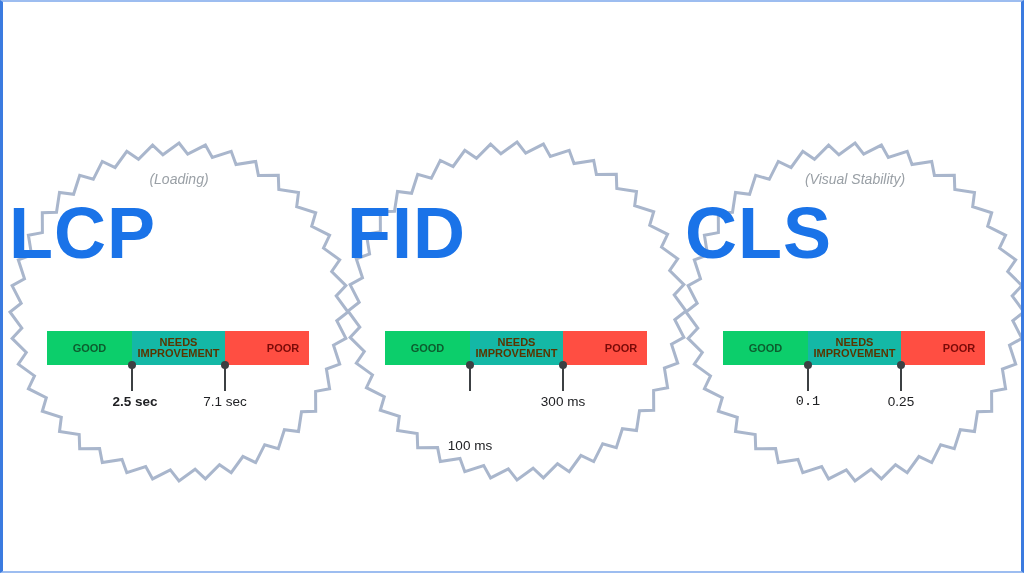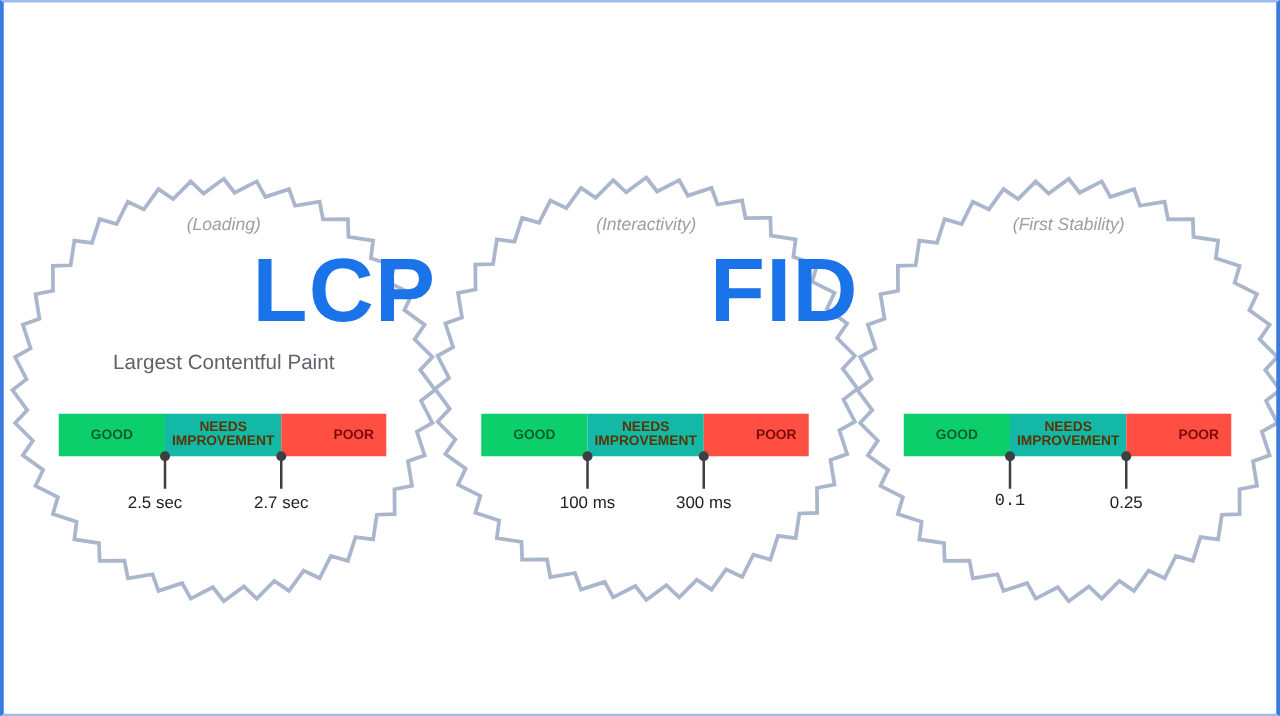--- a/index.html
+++ b/index.html
@@ -31,21 +31,21 @@
       position: absolute; left: 0; right: 0;
       top: 29px;
       text-align: center;
       font-style: italic;
       font-size: 14px;
       color: #9aa0a6;
     }
     .acronym {
       position: absolute; left: 0; right: 0;
       top: 46px;
-      text-align: right;
+      text-align: left;
       font-size: 72px;
       font-weight: bold;
       color: #1a73e8;
       letter-spacing: 1px;
       line-height: 90px;
     }
     .fullname {
       position: absolute; left: 0; right: 0;
       top: 139px;
       text-align: center;
@@ -99,64 +99,63 @@
 
 <svg class="outlines" viewBox="0 0 1024 573" xmlns="http://www.w3.org/2000/svg">
   <path id="outline-0" fill="none" stroke="#a9b6cc" stroke-width="3" stroke-linejoin="miter" d="M179.0,143.0 L187.7,154.2 L205.4,145.1 L212.3,157.5 L231.2,151.3 L236.0,164.6 L255.7,161.4 L258.4,175.4 L278.3,175.3 L278.8,189.5 L298.5,192.5 L296.7,206.6 L315.7,212.7 L311.7,226.3 L329.6,235.3 L323.5,248.1 L339.7,259.8 L331.7,271.5 L345.9,285.6 L336.2,295.9 L348.0,312.0 L336.8,320.7 L345.9,338.4 L333.5,345.3 L339.7,364.2 L326.4,369.0 L329.6,388.7 L315.6,391.4 L315.7,411.3 L301.5,411.8 L298.5,431.5 L284.4,429.7 L278.3,448.7 L264.7,444.7 L255.7,462.6 L242.9,456.5 L231.2,472.7 L219.5,464.7 L205.4,478.9 L195.1,469.2 L179.0,481.0 L170.3,469.8 L152.6,478.9 L145.7,466.5 L126.8,472.7 L122.0,459.4 L102.3,462.6 L99.6,448.6 L79.7,448.7 L79.2,434.5 L59.5,431.5 L61.3,417.4 L42.3,411.3 L46.3,397.7 L28.4,388.7 L34.5,375.9 L18.3,364.2 L26.3,352.5 L12.1,338.4 L21.8,328.1 L10.0,312.0 L21.2,303.3 L12.1,285.6 L24.5,278.7 L18.3,259.8 L31.6,255.0 L28.4,235.3 L42.4,232.6 L42.3,212.7 L56.5,212.2 L59.5,192.5 L73.6,194.3 L79.7,175.3 L93.3,179.3 L102.3,161.4 L115.1,167.5 L126.8,151.3 L138.5,159.3 L152.6,145.1 L162.9,154.8 Z"></path>
   <path id="outline-1" fill="none" stroke="#a9b6cc" stroke-width="3" stroke-linejoin="miter" d="M517.0,142.0 L525.7,153.2 L543.4,144.1 L550.3,156.5 L569.2,150.3 L574.0,163.6 L593.7,160.4 L596.4,174.4 L616.3,174.3 L616.8,188.5 L636.5,191.5 L634.7,205.6 L653.7,211.7 L649.7,225.3 L667.6,234.3 L661.5,247.1 L677.7,258.8 L669.7,270.5 L683.9,284.6 L674.2,294.9 L686.0,311.0 L674.8,319.7 L683.9,337.4 L671.5,344.3 L677.7,363.2 L664.4,368.0 L667.6,387.7 L653.6,390.4 L653.7,410.3 L639.5,410.8 L636.5,430.5 L622.4,428.7 L616.3,447.7 L602.7,443.7 L593.7,461.6 L580.9,455.5 L569.2,471.7 L557.5,463.7 L543.4,477.9 L533.1,468.2 L517.0,480.0 L508.3,468.8 L490.6,477.9 L483.7,465.5 L464.8,471.7 L460.0,458.4 L440.3,461.6 L437.6,447.6 L417.7,447.7 L417.2,433.5 L397.5,430.5 L399.3,416.4 L380.3,410.3 L384.3,396.7 L366.4,387.7 L372.5,374.9 L356.3,363.2 L364.3,351.5 L350.1,337.4 L359.8,327.1 L348.0,311.0 L359.2,302.3 L350.1,284.6 L362.5,277.7 L356.3,258.8 L369.6,254.0 L366.4,234.3 L380.4,231.6 L380.3,211.7 L394.5,211.2 L397.5,191.5 L411.6,193.3 L417.7,174.3 L431.3,178.3 L440.3,160.4 L453.1,166.5 L464.8,150.3 L476.5,158.3 L490.6,144.1 L500.9,153.8 Z"></path>
   <path id="outline-2" fill="none" stroke="#a9b6cc" stroke-width="3" stroke-linejoin="miter" d="M855.0,143.0 L863.7,154.2 L881.4,145.1 L888.3,157.5 L907.2,151.3 L912.0,164.6 L931.7,161.4 L934.4,175.4 L954.3,175.3 L954.8,189.5 L974.5,192.5 L972.7,206.6 L991.7,212.7 L987.7,226.3 L1005.6,235.3 L999.5,248.1 L1015.7,259.8 L1007.7,271.5 L1021.9,285.6 L1012.2,295.9 L1024.0,312.0 L1012.8,320.7 L1021.9,338.4 L1009.5,345.3 L1015.7,364.2 L1002.4,369.0 L1005.6,388.7 L991.6,391.4 L991.7,411.3 L977.5,411.8 L974.5,431.5 L960.4,429.7 L954.3,448.7 L940.7,444.7 L931.7,462.6 L918.9,456.5 L907.2,472.7 L895.5,464.7 L881.4,478.9 L871.1,469.2 L855.0,481.0 L846.3,469.8 L828.6,478.9 L821.7,466.5 L802.8,472.7 L798.0,459.4 L778.3,462.6 L775.6,448.6 L755.7,448.7 L755.2,434.5 L735.5,431.5 L737.3,417.4 L718.3,411.3 L722.3,397.7 L704.4,388.7 L710.5,375.9 L694.3,364.2 L702.3,352.5 L688.1,338.4 L697.8,328.1 L686.0,312.0 L697.2,303.3 L688.1,285.6 L700.5,278.7 L694.3,259.8 L707.6,255.0 L704.4,235.3 L718.4,232.6 L718.3,212.7 L732.5,212.2 L735.5,192.5 L749.6,194.3 L755.7,175.3 L769.3,179.3 L778.3,161.4 L791.1,167.5 L802.8,151.3 L814.5,159.3 L828.6,145.1 L838.9,154.8 Z"></path>
 </svg>
 
 <div class="badge" style="left:9px; top:142px;">
   <div class="subtitle-top">(Loading)</div>
   <div class="acronym">LCP</div>
-  <div class="fullname">Largest Contentful Paint</div>
   <div class="bar">
     <div class="seg good">GOOD</div>
     <div class="seg ni">
       <div><span>NEEDS</span><br><span>IMPROVEMENT</span></div>
     </div>
     <div class="seg poor">POOR</div>
   </div>
   <div class="marker" style="left:123px;">
       <div class="stem"></div>
       <div class="dot"></div>
     </div>
   <div class="marker" style="left:216px;">
       <div class="stem"></div>
       <div class="dot"></div>
     </div>
-  <div class="threshold" style="left:115px;">2.5 sec</div>
-  <div class="threshold" style="left:216px;">2.7 sec</div>
+  <div class="threshold" style="left:126px;font-weight:bold;">2.5 sec</div>
+  <div class="threshold" style="left:216px;">7.1 sec</div>
 </div>
 
 <div class="badge" style="left:347px; top:142px;">
-  <div class="subtitle-top">(Interactivity)</div>
   <div class="acronym">FID</div>
   <div class="bar">
     <div class="seg good">GOOD</div>
     <div class="seg ni">
       <div><span>NEEDS</span><br><span>IMPROVEMENT</span></div>
     </div>
     <div class="seg poor">POOR</div>
   </div>
   <div class="marker" style="left:123px;">
       <div class="stem"></div>
       <div class="dot"></div>
     </div>
   <div class="marker" style="left:216px;">
       <div class="stem"></div>
       <div class="dot"></div>
     </div>
-  <div class="threshold" style="left:123px;">100 ms</div>
+  <div class="threshold" style="left:123px;margin-top:44px;">100 ms</div>
   <div class="threshold" style="left:216px;">300 ms</div>
 </div>
 
 <div class="badge" style="left:685px; top:142px;">
-  <div class="subtitle-top">(First Stability)</div>
+  <div class="subtitle-top">(Visual Stability)</div>
+  <div class="acronym">CLS</div>
   <div class="bar">
     <div class="seg good">GOOD</div>
     <div class="seg ni">
       <div><span>NEEDS</span><br><span>IMPROVEMENT</span></div>
     </div>
     <div class="seg poor">POOR</div>
   </div>
   <div class="marker" style="left:123px;">
       <div class="stem"></div>
       <div class="dot"></div>

